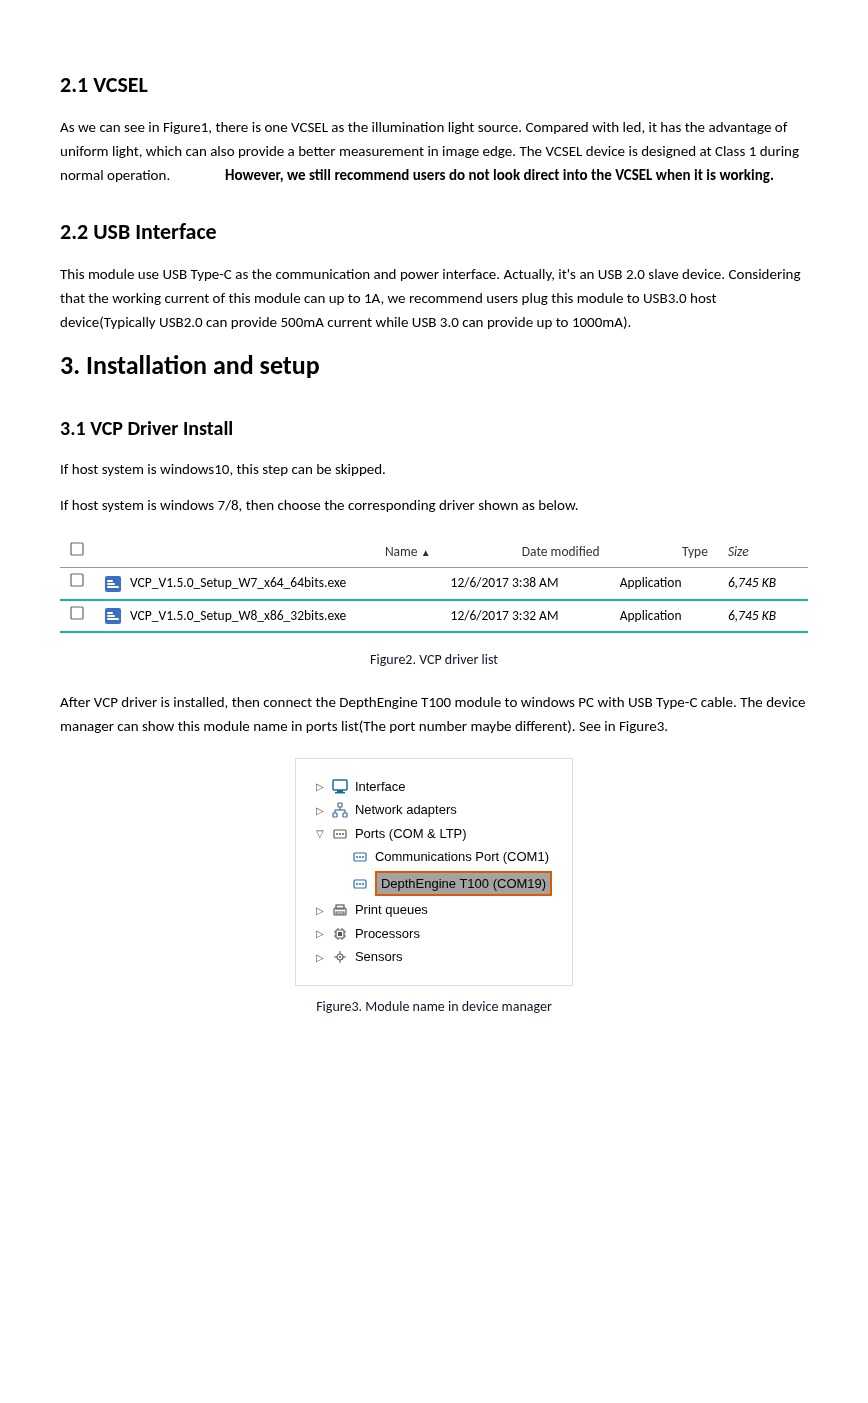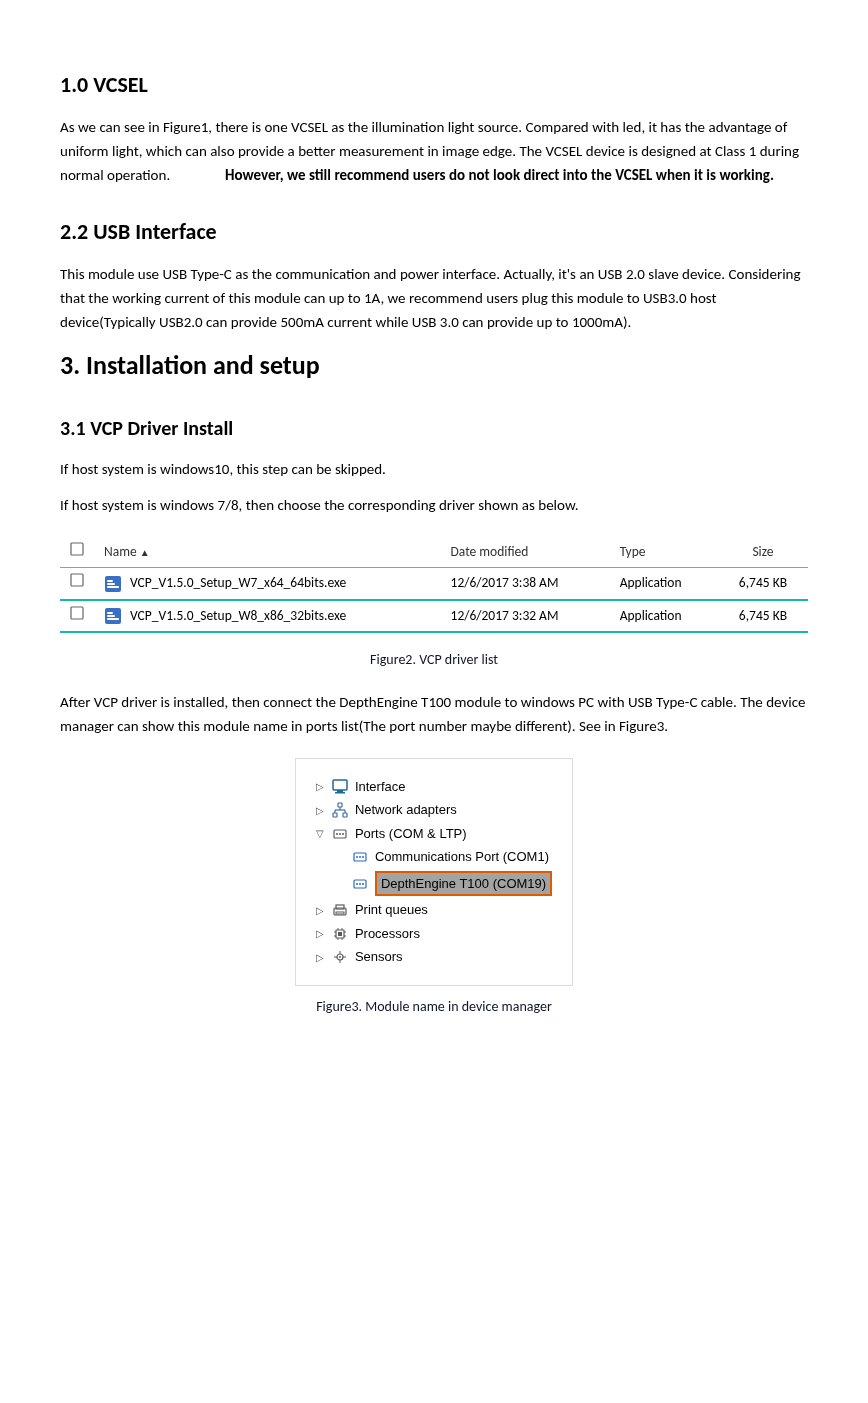--- a/index.html
+++ b/index.html
@@ -43,30 +43,31 @@
     .file-table {
       border-collapse: collapse;
       width: 100%;
       max-width: 780px;
       font-size: 13.5px;
       margin-bottom: 6px;
     }
     .file-table th {
       border-bottom: 1px solid #999;
       padding: 5px 10px;
-      text-align: left;
+      text-align: right;
       font-weight: normal;
       color: #333;
     }
     .file-table td {
       padding: 5px 10px;
       border-bottom: 2px solid #14b8a6;
     }
     .file-table .size-col {
-      text-align: center;
+      text-align: left;
+      font-style: italic;
     }
     .checkbox-col {
       width: 20px;
       text-align: center;
     }
     .figure-caption {
       font-size: 14px;
       color: #0f172a;
       margin-top: 10px;
       text-align: center;
@@ -79,21 +80,21 @@
       font-size: 13px;
       font-family: 'Segoe UI', Arial, sans-serif;
     }
     .table-header-row th:first-child {
       width: 20px;
     }
   </style>
 </head>
 <body>
 
-<h2>1.0 VCSEL</h2>
+<h2>2.1 VCSEL</h2>
 
 <p>
   <span>As we can see in Figure1, there is one VCSEL as the illumination light source. Compared with led, it has the advantage of uniform light, which can also provide a better measurement in image edge. The VCSEL device is designed at Class 1 during normal operation.</span>
   &nbsp;<span class="bold">However, we still recommend users do not look direct into the VCSEL when it is working.</span>
 </p>
 
 <h2>2.2 USB Interface</h2>
 
 <p>This module use USB Type-C as the communication and power interface. Actually, it's an USB 2.0 slave device. Considering that the working current of this module can up to 1A, we recommend users plug this module to USB3.0 host device(Typically USB2.0 can provide 500mA current while USB 3.0 can provide up to 1000mA).</p>
 

